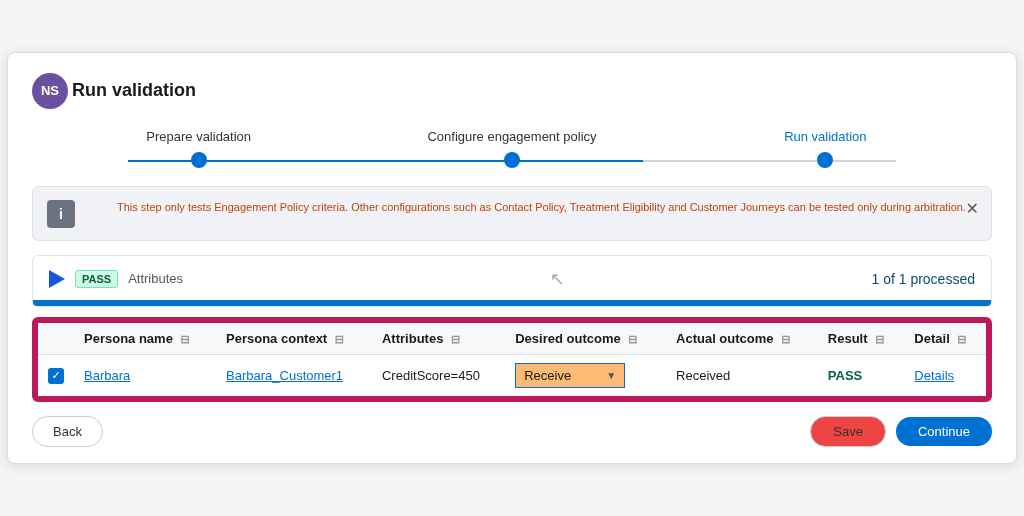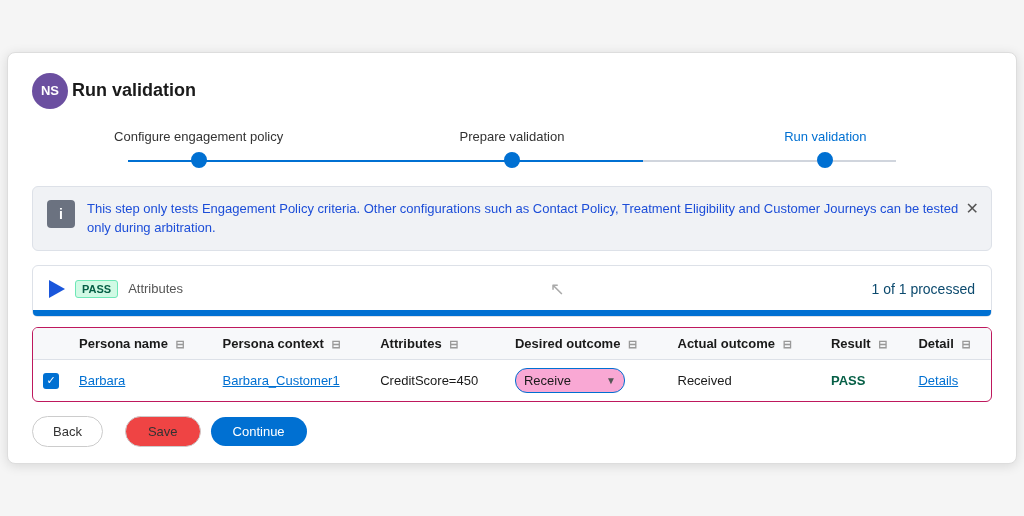--- a/index.html
+++ b/index.html
@@ -121,24 +121,25 @@
       color: #fff;
       display: flex;
       align-items: center;
       justify-content: center;
       font-size: 14px;
       font-weight: 700;
       flex-shrink: 0;
       margin-top: 1px;
     }
     .info-text {
-      font-size: 13px;
-      color: #1d4ed8;
+      font-size: 11px;
+      color: #c2410c;
       line-height: 1.5;
       flex: 1;
+      margin-left: 30px;
     }
     .info-close {
       position: absolute;
       right: 12px;
       top: 12px;
       cursor: pointer;
       color: #555;
       font-size: 16px;
       background: none;
       border: none;
@@ -193,21 +194,21 @@
       margin: 0 -16px;
     }
     .progress-bar-fill {
       height: 100%;
       background: #0070d2;
       border-radius: 0 0 4px 4px;
       width: 100%;
     }
     
     .table-wrapper {
-      border: 1px solid #be185d;
+      border: 6px solid #be185d;
       border-radius: 6px;
       overflow: hidden;
       margin-bottom: 14px;
     }
     table {
       width: 100%;
       border-collapse: collapse;
       font-size: 13px;
     }
     thead tr {
@@ -254,43 +255,44 @@
       font-size: 11px;
       margin: auto;
     }
     .link-text {
       color: #0070d2;
       text-decoration: underline;
       cursor: pointer;
     }
     .select-dropdown {
       border: 1px solid #0070d2;
-      border-radius: 12px;
+      border-radius: 0;
       padding: 4px 8px;
       font-size: 13px;
       color: #1a1a1a;
-      background: #f9a8d4;
+      background: #fdba74;
       display: flex;
       align-items: center;
       justify-content: space-between;
       width: 110px;
       cursor: pointer;
     }
     .select-dropdown .chevron {
       font-size: 10px;
       color: #555;
     }
     .pass-green {
       color: #065f46;
       font-weight: 700;
       font-size: 13px;
     }
     
     .footer {
       display: flex;
+      justify-content: space-between;
       align-items: center;
       gap: 22px;
     }
     .btn-back {
       border: 1px solid #ccc;
       background: #fff;
       border-radius: 20px;
       padding: 7px 20px;
       font-size: 13px;
       cursor: pointer;
@@ -329,25 +331,25 @@
   <div class="header">
     <div class="avatar">NS</div>
     <span class="header-title">Run validation</span>
   </div>
 
   <div class="stepper">
     <div class="stepper-track">
       <div class="stepper-track-fill"></div>
     </div>
     <div class="step">
+      <span class="step-label">Prepare validation</span>
+      <div class="step-circle filled"></div>
+    </div>
+    <div class="step">
       <span class="step-label">Configure engagement policy</span>
-      <div class="step-circle filled"></div>
-    </div>
-    <div class="step">
-      <span class="step-label">Prepare validation</span>
       <div class="step-circle filled"></div>
     </div>
     <div class="step">
       <span class="step-label active">Run validation</span>
       <div class="step-circle active"></div>
     </div>
   </div>
 
   <div class="info-banner">
     <div class="info-icon">i</div>

